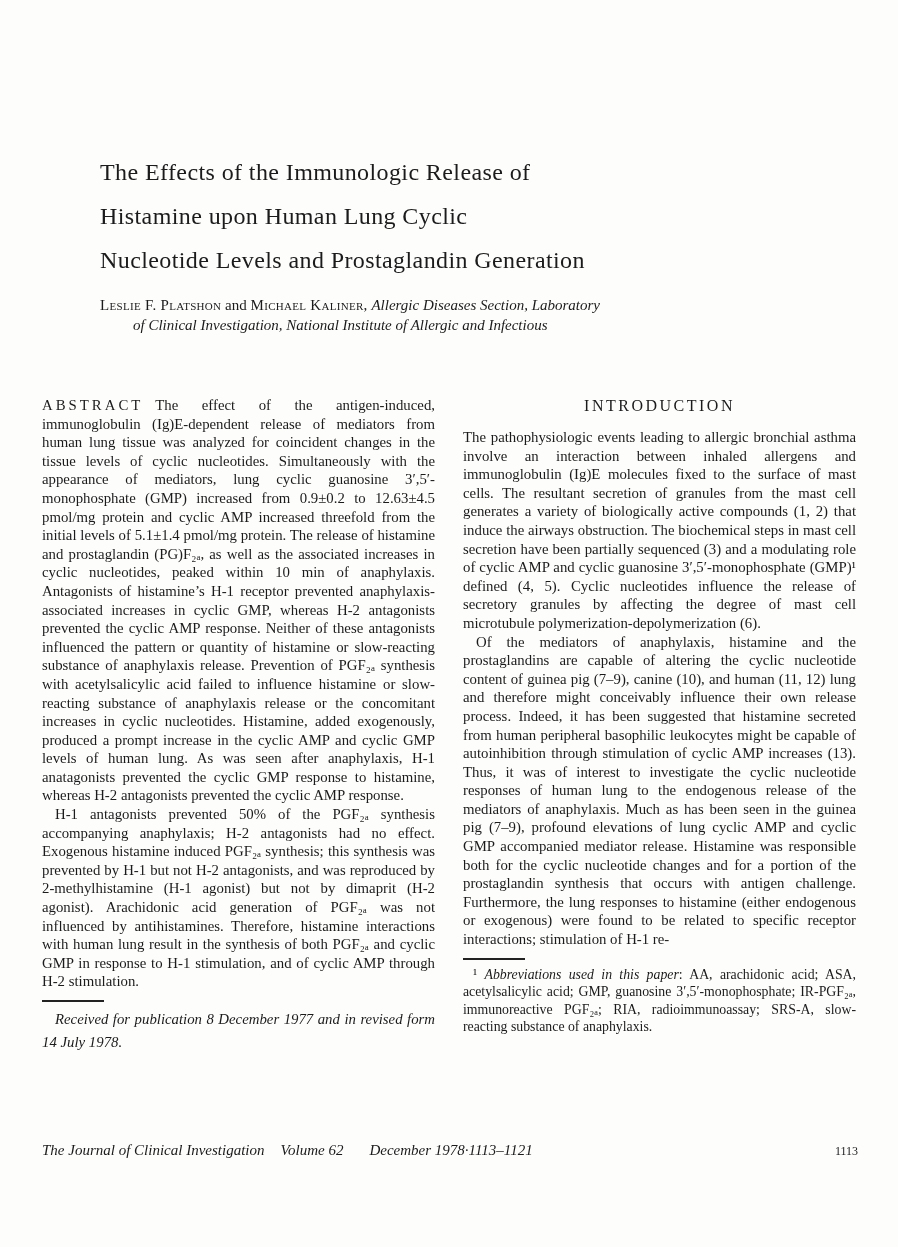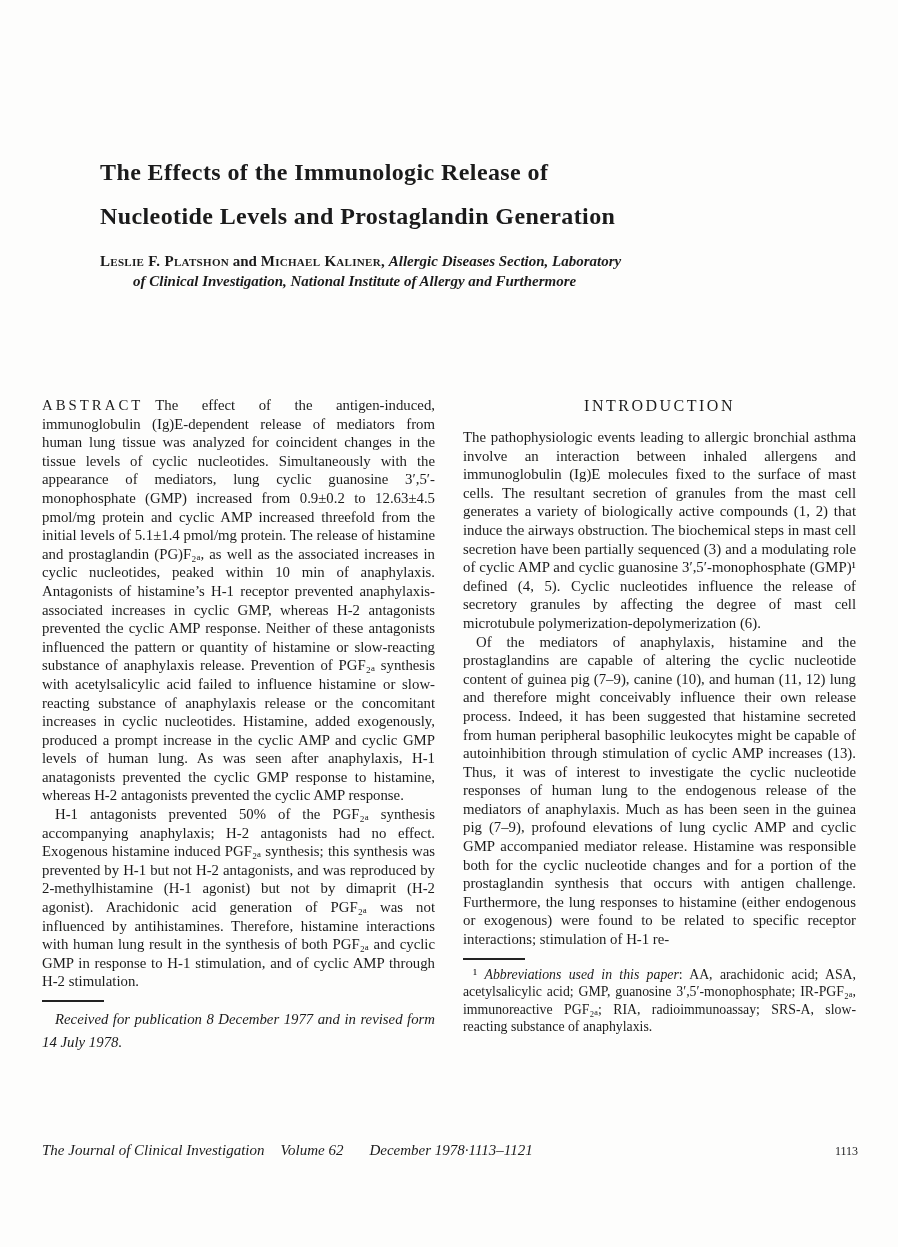--- a/index.html
+++ b/index.html
@@ -20,30 +20,29 @@
   
   .title-block {
     position: absolute;
     left: 100px;
     top: 150px;
     width: 730px;
   }
   .article-title {
     margin: 0;
     font-size: 24px;
-    font-weight: 700;
+    font-weight: 400;
     line-height: 44px;
     letter-spacing: 0.4px;
   }
   .authors {
     margin-top: 13px;
     font-size: 15px;
     line-height: 20px;
     width: 640px;
-    font-weight: bold;
   }
   .authors .wrap-indent { padding-left: 33px; }
   .sc { font-variant: small-caps; letter-spacing: 0.3px; }
   .it { font-style: italic; }
 
   
   .col {
     position: absolute;
     top: 396px;
     width: 393px;
@@ -110,30 +109,31 @@
   }
 </style>
 </head>
 <body>
 
 <div class="page">
 
   <div class="title-block">
     <h1 class="article-title">
       <div>The Effects of the Immunologic Release of</div>
+      <div>Histamine upon Human Lung Cyclic</div>
       <div>Nucleotide Levels and Prostaglandin Generation</div>
     </h1>
     <div class="authors">
       <div>
         <span class="sc">Leslie F. Platshon</span>
         <span>and</span>
         <span class="sc">Michael Kaliner,</span>
         <span class="it">Allergic Diseases Section, Laboratory</span>
       </div>
-      <div class="wrap-indent it">of Clinical Investigation, National Institute of Allergy and Furthermore</div>
+      <div class="wrap-indent it">of Clinical Investigation, National Institute of Allergic and Infectious</div>
     </div>
   </div>
 
   <section class="col col-left">
     <p><span class="abstract-label">ABSTRACT</span><span>The effect of the antigen-induced, immunoglobulin (Ig)E-dependent release of mediators from human lung tissue was analyzed for coincident changes in the tissue levels of cyclic nucleotides. Simultaneously with the appearance of mediators, lung cyclic guanosine 3′,5′-monophosphate (GMP) increased from 0.9±0.2 to 12.63±4.5 pmol/mg protein and cyclic AMP increased threefold from the initial levels of 5.1±1.4 pmol/mg protein. The release of histamine and prostaglandin (PG)F₂ₐ, as well as the associated increases in cyclic nucleotides, peaked within 10 min of anaphylaxis. Antagonists of histamine’s H-1 receptor prevented anaphylaxis-associated increases in cyclic GMP, whereas H-2 antagonists prevented the cyclic AMP response. Neither of these antagonists influenced the pattern or quantity of histamine or slow-reacting substance of anaphylaxis release. Prevention of PGF₂ₐ synthesis with acetylsalicylic acid failed to influence histamine or slow-reacting substance of anaphylaxis release or the concomitant increases in cyclic nucleotides. Histamine, added exogenously, produced a prompt increase in the cyclic AMP and cyclic GMP levels of human lung. As was seen after anaphylaxis, H-1 anatagonists prevented the cyclic GMP response to histamine, whereas H-2 antagonists prevented the cyclic AMP response.</span></p>
     <p class="indent">H-1 antagonists prevented 50% of the PGF₂ₐ synthesis accompanying anaphylaxis; H-2 antagonists had no effect. Exogenous histamine induced PGF₂ₐ synthesis; this synthesis was prevented by H-1 but not H-2 antagonists, and was reproduced by 2-methylhistamine (H-1 agonist) but not by dimaprit (H-2 agonist). Arachidonic acid generation of PGF₂ₐ was not influenced by antihistamines. Therefore, histamine interactions with human lung result in the synthesis of both PGF₂ₐ and cyclic GMP in response to H-1 stimulation, and of cyclic AMP through H-2 stimulation.</p>
     <div class="footnote-rule"></div>
     <p class="received">Received for publication 8 December 1977 and in revised form 14 July 1978.</p>
   </section>
 

